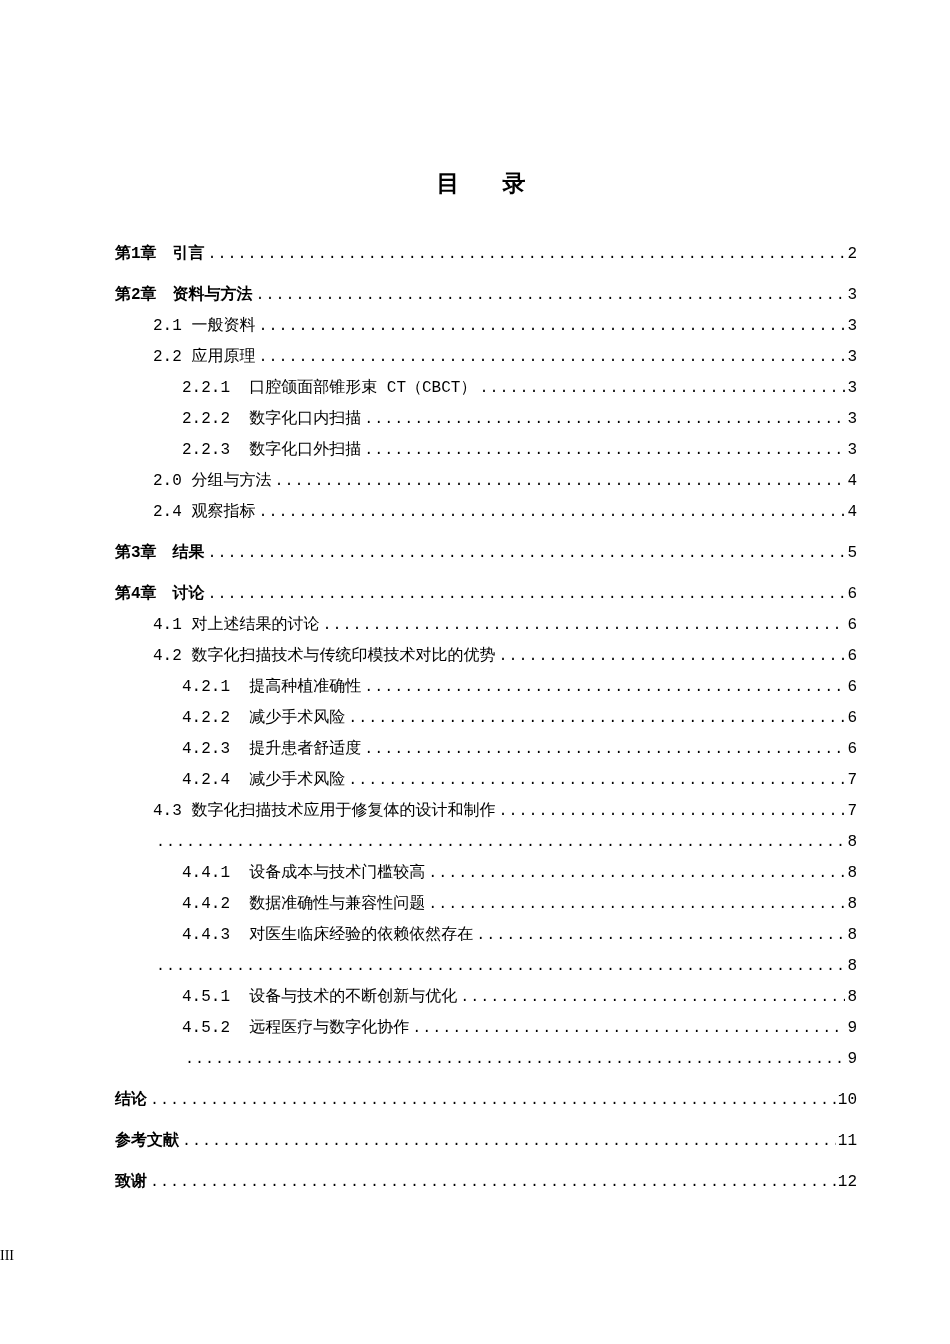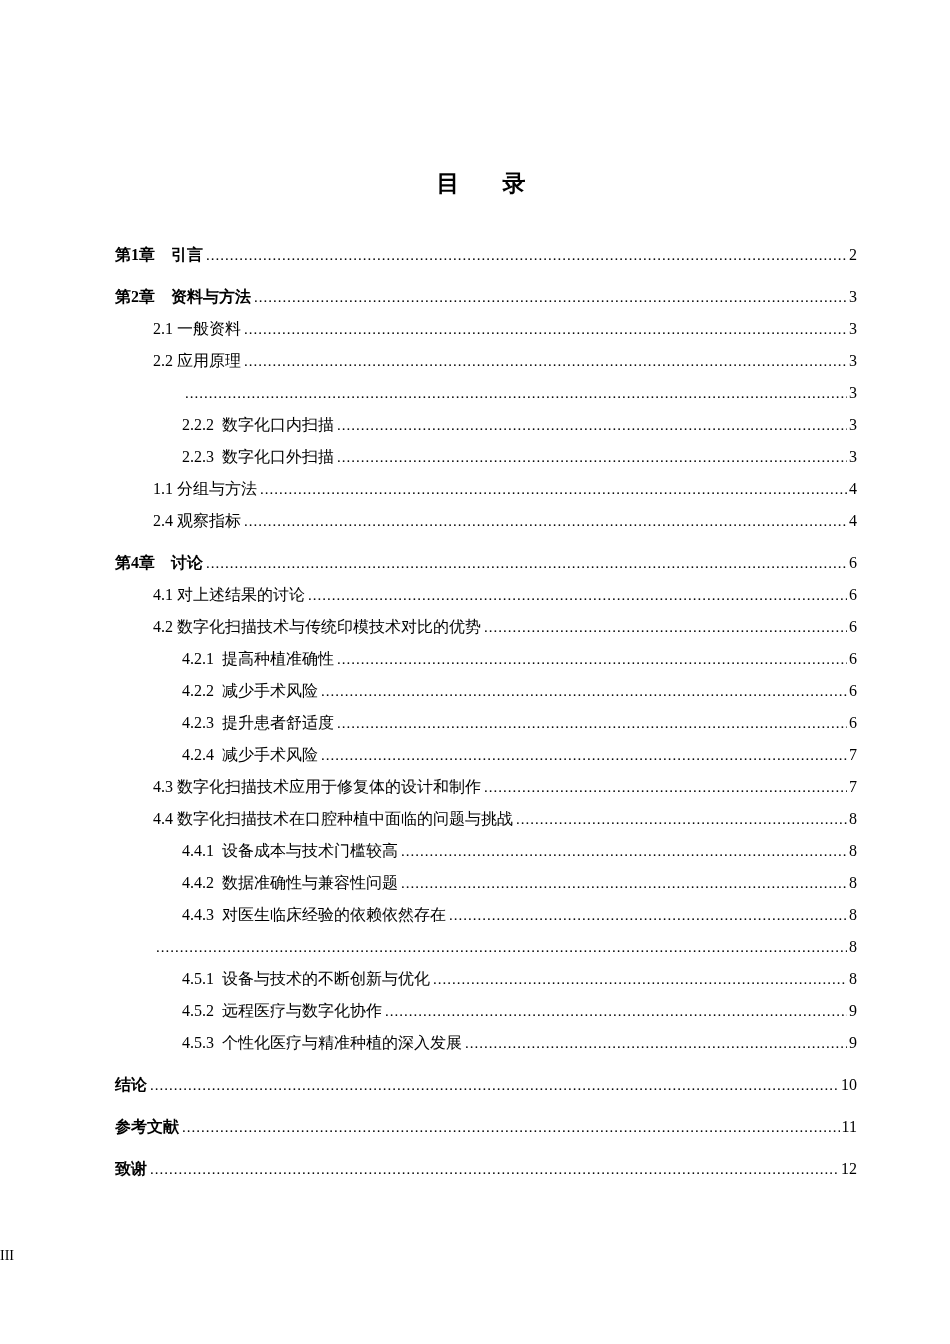--- a/index.html
+++ b/index.html
@@ -29,20 +29,21 @@
   }
   .toc {
     width: 100%;
   }
   .toc-entry {
     display: flex;
     align-items: baseline;
     font-size: 16px;
     line-height: 21px;
     padding: 5px 0;
+    font-family: Liberation Mono, monospace;
   }
   .toc-entry.level-0 {
     font-weight: bold;
     margin-top: 10px;
   }
   .toc-entry.level-1 { padding-left: 38px; justify-content: space-between; }
   .toc-entry.level-2 { padding-left: 67px; }
   .toc-label {
     white-space: pre;
     flex: 0 0 auto;
@@ -93,44 +94,50 @@
         <span class="toc-label">2.1 一般资料</span>
         <span class="toc-fill"></span>
         <span class="toc-page">3</span>
       </div>
       <div class="toc-entry level-1">
         <span class="toc-label">2.2 应用原理</span>
         <span class="toc-fill"></span>
         <span class="toc-page">3</span>
       </div>
       <div class="toc-entry level-2">
+        <span class="toc-label">2.2.1  口腔颌面部锥形束 CT（CBCT）</span>
         <span class="toc-fill"></span>
         <span class="toc-page">3</span>
       </div>
       <div class="toc-entry level-2">
         <span class="toc-label">2.2.2  数字化口内扫描</span>
         <span class="toc-fill"></span>
         <span class="toc-page">3</span>
       </div>
       <div class="toc-entry level-2">
         <span class="toc-label">2.2.3  数字化口外扫描</span>
         <span class="toc-fill"></span>
         <span class="toc-page">3</span>
       </div>
       <div class="toc-entry level-1">
-        <span class="toc-label">1.1 分组与方法</span>
+        <span class="toc-label">2.0 分组与方法</span>
         <span class="toc-fill"></span>
         <span class="toc-page">4</span>
       </div>
       <div class="toc-entry level-1">
         <span class="toc-label">2.4 观察指标</span>
         <span class="toc-fill"></span>
         <span class="toc-page">4</span>
       </div>
       <div class="toc-entry level-0">
+        <span class="toc-label">第3章　结果</span>
+        <span class="toc-fill"></span>
+        <span class="toc-page">5</span>
+      </div>
+      <div class="toc-entry level-0">
         <span class="toc-label">第4章　讨论</span>
         <span class="toc-fill"></span>
         <span class="toc-page">6</span>
       </div>
       <div class="toc-entry level-1">
         <span class="toc-label">4.1 对上述结果的讨论</span>
         <span class="toc-fill"></span>
         <span class="toc-page">6</span>
       </div>
       <div class="toc-entry level-1">
@@ -157,21 +164,20 @@
         <span class="toc-label">4.2.4  减少手术风险</span>
         <span class="toc-fill"></span>
         <span class="toc-page">7</span>
       </div>
       <div class="toc-entry level-1">
         <span class="toc-label">4.3 数字化扫描技术应用于修复体的设计和制作</span>
         <span class="toc-fill"></span>
         <span class="toc-page">7</span>
       </div>
       <div class="toc-entry level-1">
-        <span class="toc-label">4.4 数字化扫描技术在口腔种植中面临的问题与挑战</span>
         <span class="toc-fill"></span>
         <span class="toc-page">8</span>
       </div>
       <div class="toc-entry level-2">
         <span class="toc-label">4.4.1  设备成本与技术门槛较高</span>
         <span class="toc-fill"></span>
         <span class="toc-page">8</span>
       </div>
       <div class="toc-entry level-2">
         <span class="toc-label">4.4.2  数据准确性与兼容性问题</span>
@@ -191,21 +197,20 @@
         <span class="toc-label">4.5.1  设备与技术的不断创新与优化</span>
         <span class="toc-fill"></span>
         <span class="toc-page">8</span>
       </div>
       <div class="toc-entry level-2">
         <span class="toc-label">4.5.2  远程医疗与数字化协作</span>
         <span class="toc-fill"></span>
         <span class="toc-page">9</span>
       </div>
       <div class="toc-entry level-2">
-        <span class="toc-label">4.5.3  个性化医疗与精准种植的深入发展</span>
         <span class="toc-fill"></span>
         <span class="toc-page">9</span>
       </div>
       <div class="toc-entry level-0">
         <span class="toc-label">结论</span>
         <span class="toc-fill"></span>
         <span class="toc-page">10</span>
       </div>
       <div class="toc-entry level-0">
         <span class="toc-label">参考文献</span>

